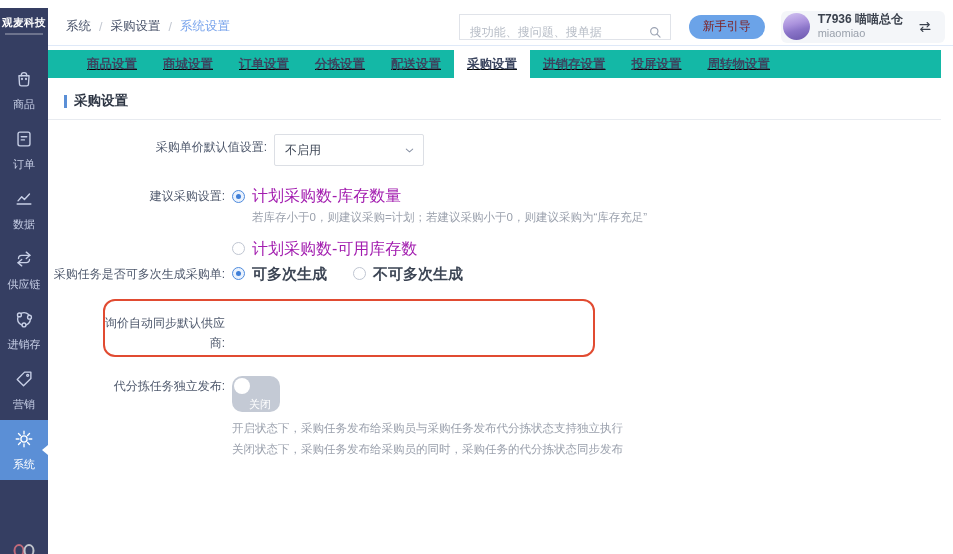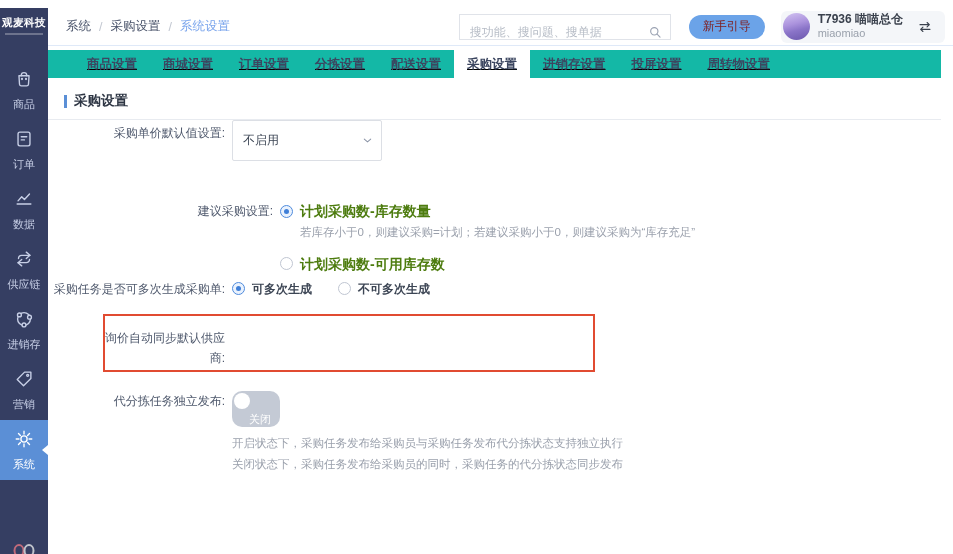--- a/index.html
+++ b/index.html
@@ -55,38 +55,38 @@
   .content { position:absolute; left:48px; top:78px; width:893px; }
   .section-head { display:flex; align-items:center; gap:7px; margin:14px 0 0 16px; }
   .title-bar { width:3px; height:13px; background:#5b8fd6; }
   .section-title { font-size:13.5px; font-weight:700; color:#2e3644; }
   .section-divider { margin-top:9px; border-bottom:1px solid #e8ebf0; }
 
   .frow { display:flex; align-items:flex-start; }
   .flabel { width:177px; flex-shrink:0; text-align:right; font-size:12px; color:#4e586c; line-height:26px; }
   .fcontrol { margin-left:7px; }
 
-  .select { width:150px; height:41px; border:1px solid #dcdfe5; border-radius:2px; display:flex; align-items:center;
+  .select { width:150px; height:32px; border:1px solid #dcdfe5; border-radius:2px; display:flex; align-items:center;
       padding:0 8px 0 10px; font-size:12px; color:#3c4554; cursor:pointer; background:#fff; }
   .select svg { margin-left:auto; width:11px; height:11px; }
 
   .opt-head { display:flex; align-items:center; gap:7px; line-height:20px; cursor:pointer; }
   .radio { width:13px; height:13px; border-radius:50%; border:1px solid #c0c6d2; background:#fff; position:relative; flex-shrink:0; }
   .radio.checked { border-color:#4f8bdd; background:#eaf2fd; }
   .radio.checked::after { content:""; position:absolute; left:3px; top:3px; width:5px; height:5px; border-radius:50%; background:#3f7fd8; }
-  .opt-title { font-size:14px; font-weight:700; color:#4d7c0f; }
+  .opt-title { font-size:16px; font-weight:400; color:#a21caf; }
   .opt-help { margin:3px 0 12px 20px; font-size:11.5px; color:#9aa0ac; line-height:1.55; }
   .w416 { max-width:416px; }
   .w405 { max-width:405px; }
 
   .multi-opts { display:flex; gap:26px; align-items:center; line-height:26px; }
   .multi-opt { display:flex; align-items:center; gap:7px; cursor:pointer; }
-  .multi-title { font-size:12px; font-weight:600; color:#3c4554; }
-
-  .red-box { margin:12px 0 0 55px; width:492px; border:2px solid #e14b31; border-radius:0;
+  .multi-title { font-size:15px; font-weight:600; color:#3c4554; }
+
+  .red-box { margin:12px 0 0 55px; width:492px; border:2px solid #e14b31; border-radius:12px;
       padding:12px 12px 2px 0; display:flex; }
   .red-box .flabel { width:120px; line-height:20px; }
 
   .toggle { position:relative; width:48px; height:36px; border-radius:10px; background:#c4cad5; cursor:pointer;
       display:flex; align-items:flex-end; justify-content:flex-end; padding-right:9px; margin-top:3px; }
   .toggle-knob { position:absolute; left:2px; top:2px; width:16px; height:16px; border-radius:50%; background:#fff; }
   .toggle-text { color:#fff; font-size:11px; }
   .toggle-help { margin-top:6px; font-size:11.5px; color:#9aa0ac; line-height:1.85; }
 </style>
 </head>
@@ -232,33 +232,33 @@
   </div>
 
   <div class="content">
 
     <div class="section-head">
       <span class="title-bar"></span>
       <span class="section-title">采购设置</span>
     </div>
     <div class="section-divider"></div>
 
-    <div class="frow" style="margin-top:0;">
+    <div class="frow" style="margin-top:14px;padding-left:42px;">
       <div class="flabel">采购单价默认值设置:</div>
       <div class="fcontrol">
         <div class="select">
           <span>不启用</span>
           <svg viewBox="0 0 24 24" fill="none" stroke="#8a93a6" stroke-width="2.2" stroke-linecap="round" stroke-linejoin="round">
               <path d="M5 9l7 6 7-6"></path>
             </svg>
         </div>
       </div>
     </div>
 
-    <div class="frow" style="margin-top:40px;padding-left:48px;">
+    <div class="frow" style="margin-top:20px;">
       <div class="flabel" style="line-height:20px;">建议采购设置:</div>
       <div class="fcontrol">
         <div class="opt-head">
           <span class="radio checked"></span>
           <span class="opt-title">计划采购数-库存数量</span>
         </div>
         <div class="opt-help w416">若库存小于0，则建议采购=计划；若建议采购小于0，则建议采购为“库存充足”</div>
         <div class="opt-head">
           <span class="radio"></span>
           <span class="opt-title">计划采购数-可用库存数</span>

